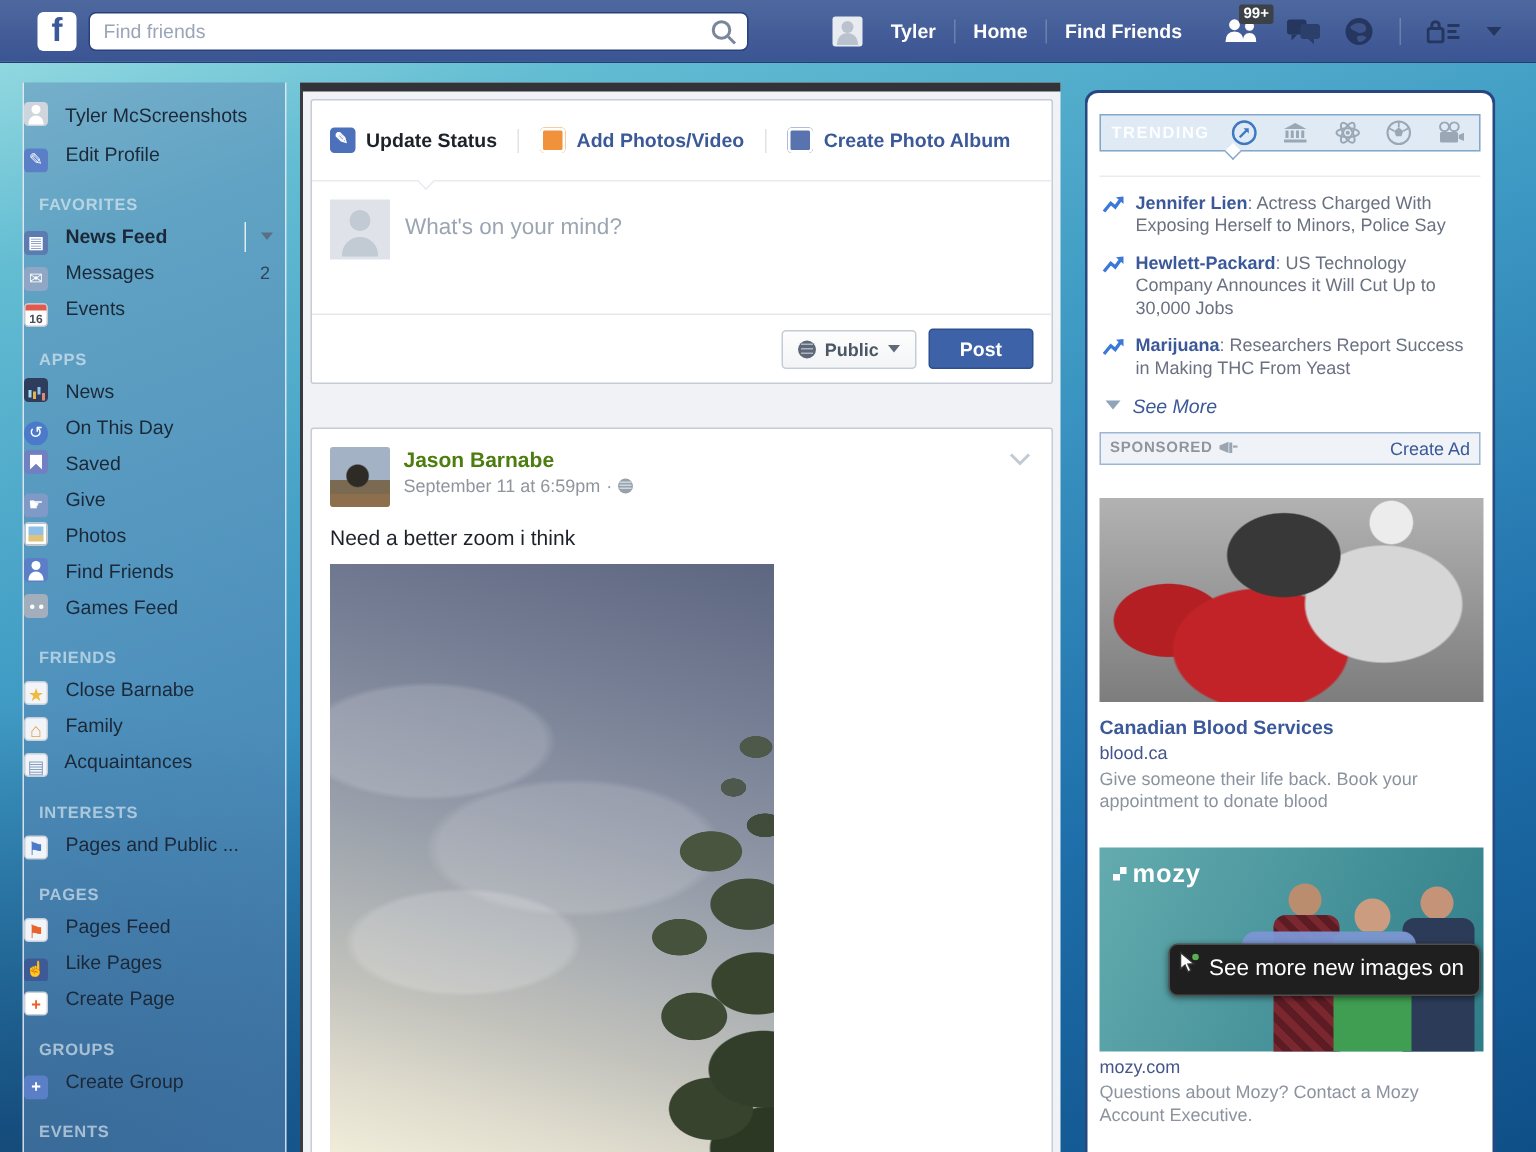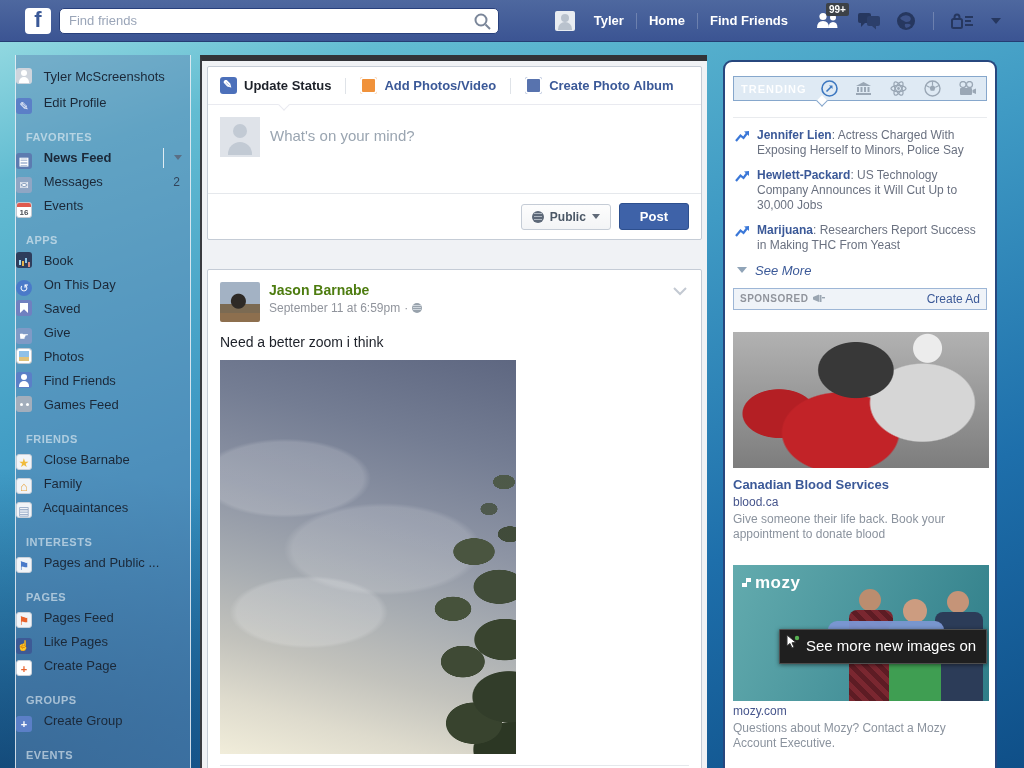--- a/index.html
+++ b/index.html
@@ -80,21 +80,21 @@
   .ic-flag-orange { color:#e8622c; font-size:12px; }
   .ic-like { background:#3d5a96; font-size:10px; }
   .ic-plus-orange { background:#fff; border:1px solid #c9d0d9; color:#e8622c; font-weight:bold; }
   .ic-plus-blue { background:#5b7fc7; font-weight:bold; }
   
   .center { position:absolute; left:200px; top:55px; width:507px; height:713px;
     background:#f0f2f5; border-top:6px solid #323338; border-left:2px solid #3a3b40;
     padding:4px 5px 0 5px; overflow:hidden; }
   .card { background:#fff; border:1px solid #c5ccd6; border-radius:2px; }
   .composer { margin-top:1px; }
-  .comp-tabs { display:flex; align-items:center; padding:10px 12px; border-bottom:1px solid #e9eaf0; position:relative; }
+  .comp-tabs { display:flex; align-items:center; padding:18px 12px; border-bottom:1px solid #e9eaf0; position:relative; }
   .comp-tab { display:flex; align-items:center; gap:7px; cursor:pointer; font-size:13px; font-weight:bold; }
   .comp-tab .lbl-active { color:#1d2129; }
   .comp-tab .lbl-link { color:#3b5998; }
   .tab-sep { width:1px; height:16px; background:#dfe3e8; margin:0 14px; }
   .tab-ic { width:17px; height:17px; border-radius:3px; position:relative; }
   .tab-ic.pencil { background:#4c70ba; }
   .tab-ic.pencil::after { content:"\270E"; color:#fff; font-size:11px; position:absolute; left:3px; top:1px; }
   .tab-ic.photo { background:#f0923b; box-shadow:inset 0 0 0 2px #fff, inset 0 0 0 3px #f0923b; }
   .tab-ic.album { background:#5873ae; box-shadow:inset 0 0 0 2px #fff, inset 0 0 0 3px #5873ae; }
   .notch { position:absolute; bottom:-5px; left:72px; width:8px; height:8px; background:#fff;
@@ -182,21 +182,21 @@
   .mozy-logo { position:absolute; left:9px; top:8px; display:flex; align-items:center; gap:4px; }
   .mozy-grid { width:9px; height:9px;
     background:conic-gradient(#fff 0 25%, transparent 0 50%, #fff 0 75%, transparent 0);
     background-size:100% 100%; outline:1px solid rgba(255,255,255,0); }
   .mozy-word { color:#fff; font-weight:bold; font-size:17px; letter-spacing:.5px; }
   .person { position:absolute; }
   .head { position:absolute; border-radius:50%; }
   .bodyp { position:absolute; border-radius:8px 8px 0 0; }
   .pill { position:absolute; left:95px; top:56px; width:116px; height:18px; background:#7b96d4; border-radius:9px; opacity:.95; }
   .tooltip { position:absolute; left:46px; top:64px; width:208px; height:35px; background:#1f1f1f;
-    border:1px solid #4e4e4e; border-radius:1px; box-shadow:0 1px 4px rgba(0,0,0,.5);
+    border:1px solid #4e4e4e; border-radius:6px; box-shadow:0 1px 4px rgba(0,0,0,.5);
     color:#fff; font-size:15px; padding:7px 2px 0 26px; white-space:nowrap; overflow:hidden; }
   .cursor-ic { position:absolute; left:6px; top:4px; }
   .ad-title { color:#3b5998; font-weight:bold; font-size:13px; margin-top:9px; cursor:pointer; }
   .ad-domain { color:#46558c; font-size:12px; margin-top:3px; }
   .ad-desc { color:#8b939e; font-size:12px; margin-top:3px; line-height:1.3; width:252px; }
 </style>
 </head>
 <body>
 
 <div id="app">
@@ -287,21 +287,21 @@
       <span class="sb-badge">2</span>
     </div>
     <div class="sb-item">
       <span class="sb-ic ic-cal"><span class="cal-num">16</span></span>
       <span>Events</span>
     </div>
 
     <div class="sb-head">APPS</div>
     <div class="sb-item">
       <span class="sb-ic ic-games"></span>
-      <span>Book</span>
+      <span>News</span>
     </div>
     <div class="sb-item">
       <span class="sb-ic ic-otd">↺</span>
       <span>On This Day</span>
     </div>
     <div class="sb-item">
       <span class="sb-ic ic-saved"></span>
       <span>Saved</span>
     </div>
     <div class="sb-item">

